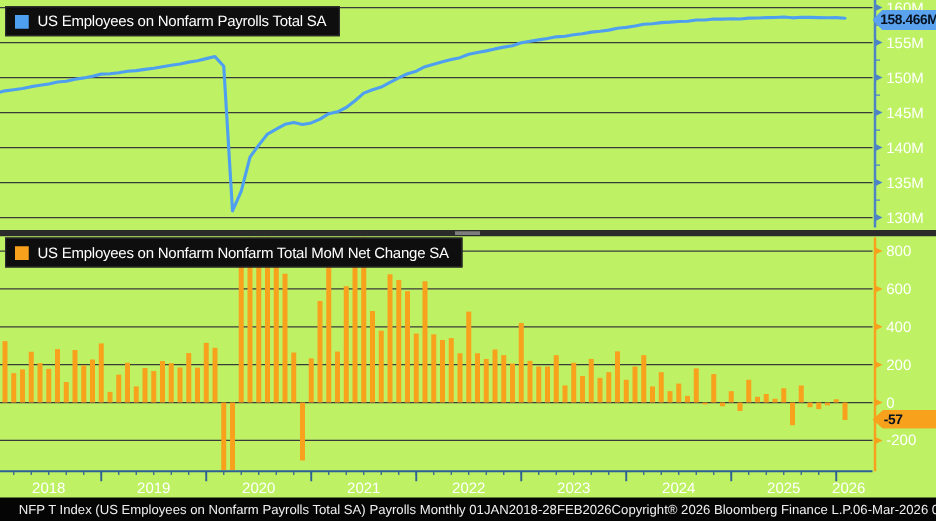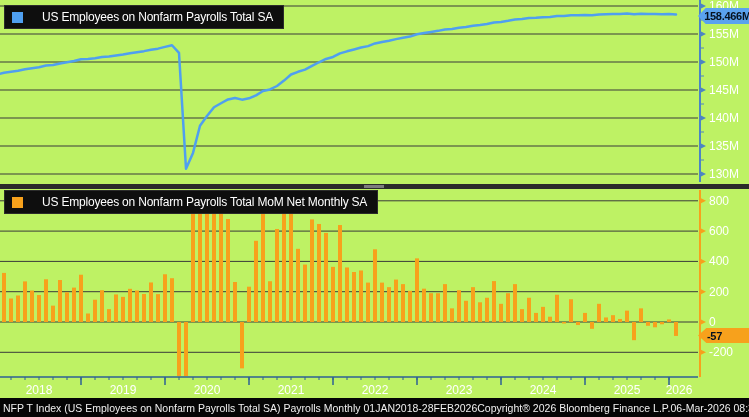--- a/index.html
+++ b/index.html
@@ -1,34 +1,34 @@
 <!DOCTYPE html>
 <html><head>
 <meta charset="utf-8">
 <style>
   html,body{margin:0;padding:0;background:#000;}
   #app{position:relative;width:749px;height:417px;background:#bef264;overflow:hidden;
        font-family:"Liberation Sans","DejaVu Sans",sans-serif;-webkit-font-smoothing:antialiased;}
   #chart-svg{position:absolute;left:0;top:0;}
-  .legend{position:absolute;display:flex;align-items:center;gap:19px;height:22px;
+  .legend{position:absolute;display:flex;align-items:center;gap:7px;height:22px;
           background:#0e0e0e;border:1px solid #2b2b2b;padding:0 10px 0 7px;z-index:5;}
   .legend-swatch{width:11px;height:11px;display:inline-block;}
   .legend-label{color:#fff;font-size:12px;white-space:nowrap;letter-spacing:-0.2px;}
   #legend-top{left:4px;top:5px;}
   #legend-bottom{left:4px;top:190px;}
   .badge{position:absolute;left:698px;width:51px;color:#06121f;font-size:11px;font-weight:bold;
          display:flex;align-items:center;z-index:6;letter-spacing:-0.3px;
          clip-path:polygon(0 50%,14% 0,96% 0,100% 20%,100% 80%,96% 100%,14% 100%);}
   #badge-line{top:8px;height:16px;background:#5aa2ee;justify-content:center;padding-left:4px;}
   #badge-bar{top:328px;height:15px;background:#f7a11c;padding-left:9px;}
   #splitter{position:absolute;left:0;top:184px;width:749px;height:5px;background:#2b2b2b;z-index:4;}
   #splitter-handle{position:absolute;left:364px;top:1px;width:20px;height:3px;background:#7d7d7d;}
   #footer{position:absolute;left:0;top:398px;width:749px;height:19px;background:#050505;
           display:flex;align-items:center;color:#f0f0f0;font-size:10.5px;z-index:5;}
-  #footer .fl{flex:0 0 auto;padding-left:3px;white-space:nowrap;}
+  #footer .fl{flex:0 0 auto;padding-left:3px;white-space:nowrap;margin-left:12px;}
   #footer .fc{flex:1 1 auto;text-align:center;white-space:nowrap;}
   #footer .fr{flex:0 0 auto;text-align:right;padding-right:4px;white-space:nowrap;}
 </style>
 </head>
 <body>
 
 <div id="app">
 
   <svg id="chart-svg" width="749" height="398">
     <g id="g-grid-top">
@@ -271,21 +271,21 @@
       </g>
   </svg>
 
   <div class="legend" id="legend-top">
     <span class="legend-swatch" style="background:#4f9ff0"></span>
     <span class="legend-label">US Employees on Nonfarm Payrolls Total SA</span>
   </div>
 
   <div class="legend" id="legend-bottom">
     <span class="legend-swatch" style="background:#f7a11c"></span>
-    <span class="legend-label">US Employees on Nonfarm Payrolls Total MoM Net Monthly SA</span>
+    <span class="legend-label">US Employees on Nonfarm Nonfarm Total MoM Net Change SA</span>
   </div>
 
   <div class="badge" id="badge-line">
     <span>158.466M</span>
   </div>
   <div class="badge" id="badge-bar">
     <span>-57</span>
   </div>
 
   <div id="splitter">

